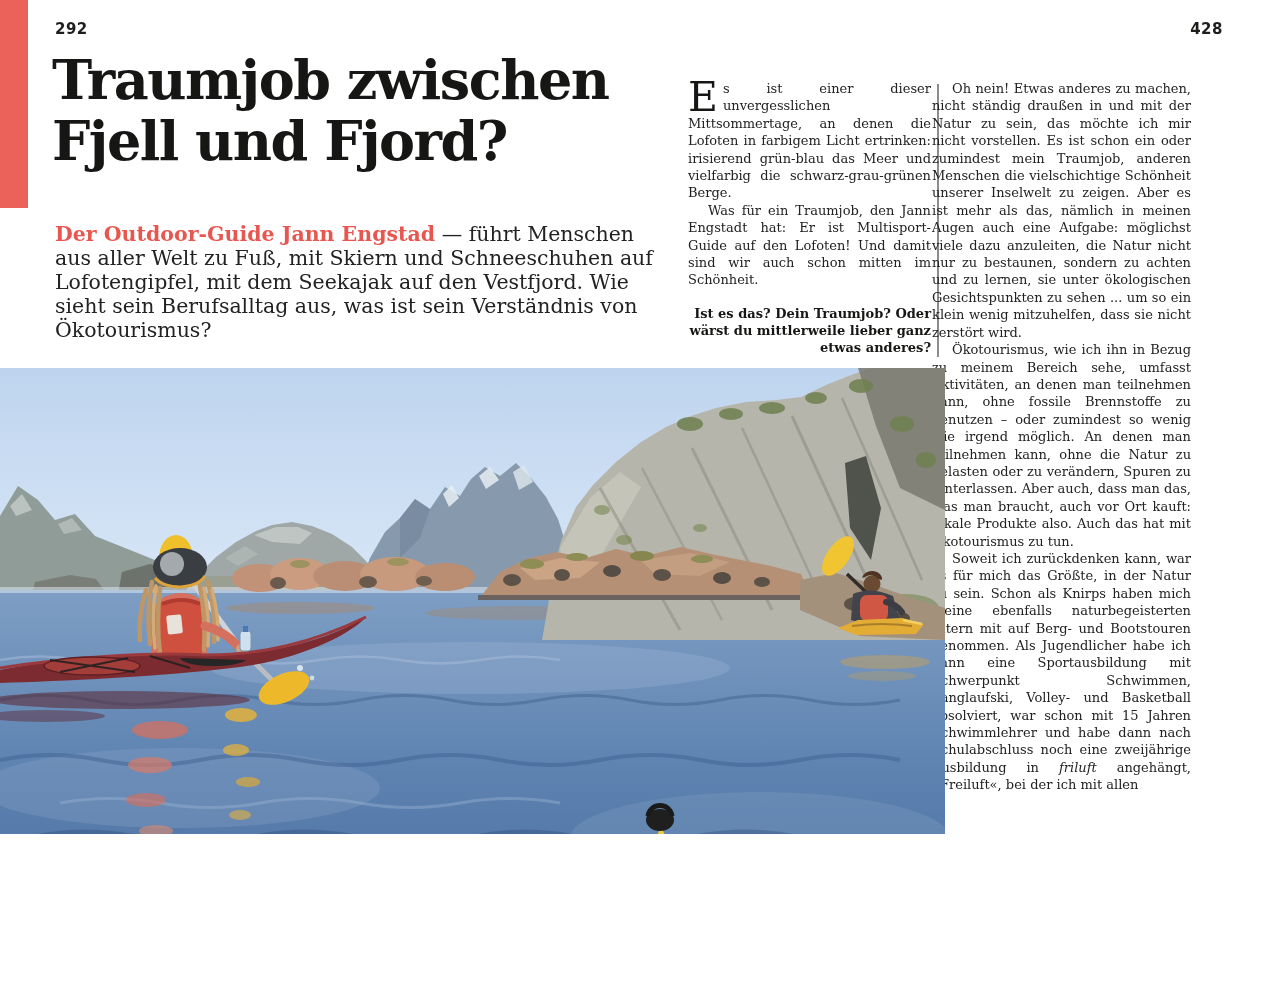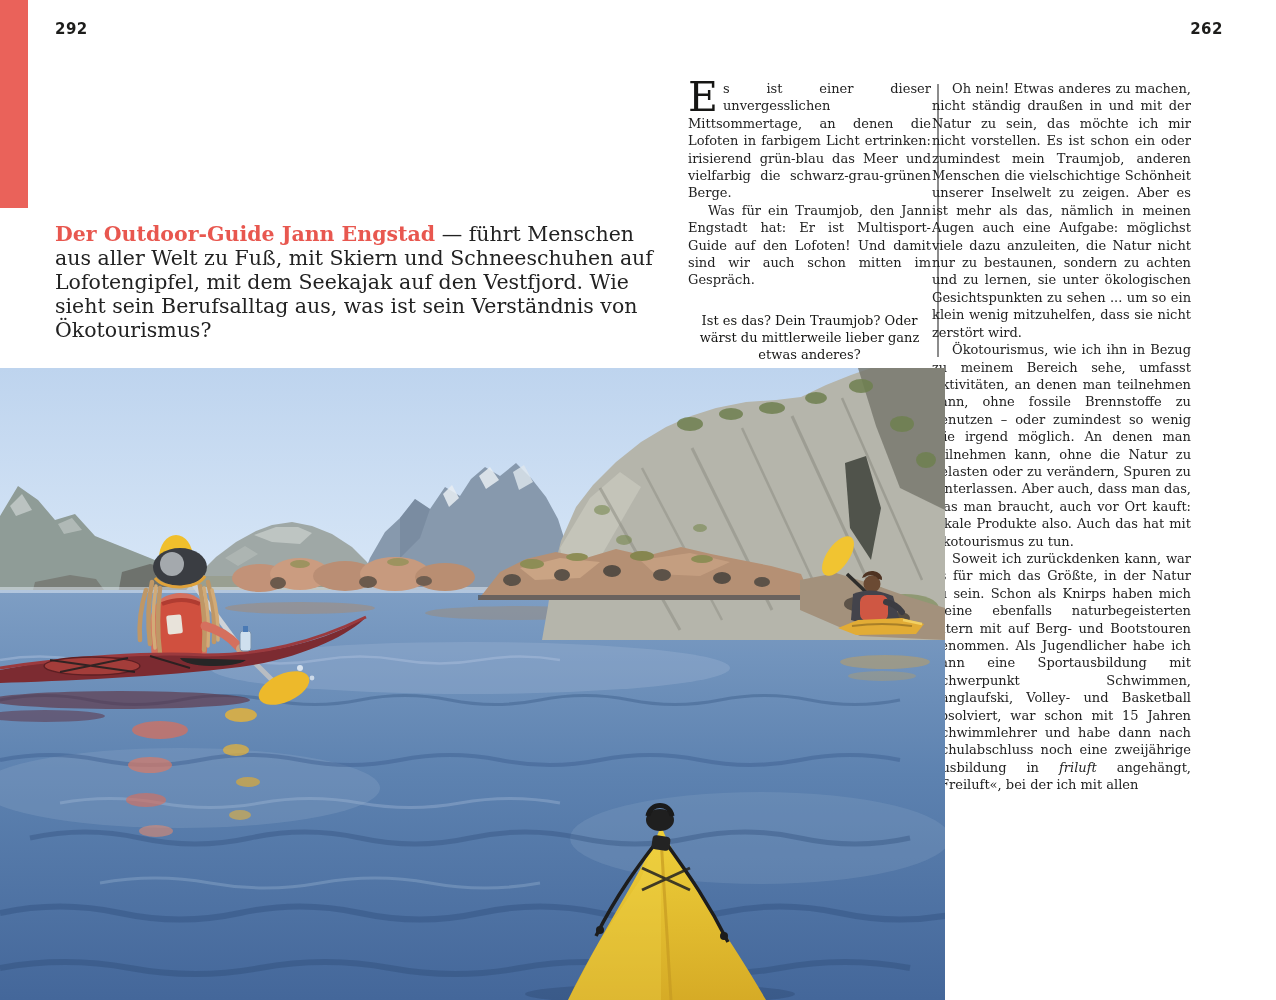--- a/index.html
+++ b/index.html
@@ -1,55 +1,57 @@
 <!DOCTYPE html>
 <html lang="de"><head>
 <meta charset="utf-8">
 <style>
   html,body{margin:0;padding:0;background:#ffffff;}
-  .page{position:relative;width:1276px;height:1000px;background:#ffffff;overflow:hidden;
+  .page{position:relative;width:1276px;height:834px;background:#ffffff;overflow:hidden;
         font-family:"DejaVu Serif","Liberation Serif",serif;color:#1d1d1b;}
   .redbar{position:absolute;left:0;top:0;width:28px;height:208px;background:#ea625a;}
   .folio{position:absolute;top:20px;font-family:"DejaVu Sans","Liberation Sans",sans-serif;
          font-weight:700;font-size:15px;letter-spacing:.5px;color:#1d1d1b;}
   .folio-left{left:55px;}
   .folio-right{right:53px;text-align:right;}
   .headline{position:absolute;left:52px;top:50px;width:640px;font-weight:700;font-size:54px;
             line-height:61px;letter-spacing:-1.5px;white-space:pre-line;color:#161614;}
   .intro{position:absolute;left:55px;top:214px;width:618px;font-size:20.5px;line-height:24px;color:#222;margin-top:8px;}
   .intro .lead-name{color:#e8574f;font-weight:700;}
   .col{position:absolute;top:80px;font-size:13px;line-height:17.4px;text-align:justify;
        hyphens:auto;color:#222;}
   .col1{left:688px;width:243px;}
   .col2{left:932px;width:259px;}
   .col p{margin:0;}
   .col p.answer{text-indent:20px;}
-  .col p.question{font-weight:400;text-align:center;text-indent:0;margin-top:23px;line-height:17.2px;color:#161614;}
+  .col p.question{font-weight:700;text-align:right;text-indent:0;margin-top:16px;line-height:17.2px;color:#161614;}
   .dropcap{float:left;font-size:41px;line-height:32px;padding:1px 5px 0 0;color:#161614;}
   .divider{position:absolute;left:937px;top:84px;width:2px;height:273px;background:#8c8c8c;}
   .photo{position:absolute;left:0;top:368px;width:945px;height:632px;}
 </style>
 </head>
 <body>
 
 <div class="page">
 
   <div class="redbar"></div>
 
   <div class="folio folio-left">292</div>
-  <div class="folio folio-right">262</div>
-
+  <div class="folio folio-right">428</div>
+
+  <h1 class="headline" style="margin:0;">Traumjob zwischen
+Fjell und Fjord?</h1>
 
   <div class="intro">
     <span class="lead-name">Der Outdoor-Guide Jann Engstad</span><span> — führt Menschen aus aller Welt zu Fuß, mit Skiern und Schneeschuhen auf Lofotengipfel, mit dem Seekajak auf den Vestfjord. Wie sieht sein Berufsalltag aus, was ist sein Verständnis von Ökotourismus?</span>
   </div>
 
   <div class="col col1">
     <p class="para"><span class="dropcap">E</span><span>s ist einer dieser unvergesslichen Mittsommertage, an denen die Lofoten in farbigem Licht ertrinken: irisierend grün-blau das Meer und vielfarbig die schwarz-grau-grünen Berge.</span></p>
-    <p class="answer">Was für ein Traumjob, den Jann Engstadt hat: Er ist Multisport-Guide auf den Lofoten! Und damit sind wir auch schon mitten im Gespräch.</p>
+    <p class="answer">Was für ein Traumjob, den Jann Engstadt hat: Er ist Multisport-Guide auf den Lofoten! Und damit sind wir auch schon mitten im Schönheit.</p>
     <p class="question">Ist es das? Dein Traumjob? Oder wärst du mittlerweile lieber ganz etwas anderes?</p>
   </div>
 
   <div class="divider"></div>
 
   <div class="col col2">
     <p class="answer" style="text-indent:20px;margin-top:0;">Oh nein! Etwas anderes zu machen, nicht ständig draußen in und mit der Natur zu sein, das möchte ich mir nicht vorstellen. Es ist schon ein oder zumindest mein Traumjob, anderen Menschen die vielschichtige Schönheit unserer Inselwelt zu zeigen. Aber es ist mehr als das, nämlich in meinen Augen auch eine Aufgabe: möglichst viele dazu anzuleiten, die Natur nicht nur zu bestaunen, sondern zu achten und zu lernen, sie unter ökologischen Gesichtspunkten zu sehen ... um so ein klein wenig mitzuhelfen, dass sie nicht zerstört wird.</p>
     <p class="answer">Ökotourismus, wie ich ihn in Bezug zu meinem Bereich sehe, umfasst Aktivitäten, an denen man teilnehmen kann, ohne fossile Brennstoffe zu benutzen – oder zumindest so wenig wie irgend möglich. An denen man teilnehmen kann, ohne die Natur zu belasten oder zu verändern, Spuren zu hinterlassen. Aber auch, dass man das, was man braucht, auch vor Ort kauft: lokale Produkte also. Auch das hat mit Ökotourismus zu tun.</p>
     <p class="answer"><span>Soweit ich zurückdenken kann, war es für mich das Größte, in der Natur zu sein. Schon als Knirps haben mich meine ebenfalls naturbegeisterten Eltern mit auf Berg- und Bootstouren genommen. Als Jugendlicher habe ich dann eine Sportausbildung mit Schwerpunkt Schwimmen, Langlaufski, Volley- und Basketball absolviert, war schon mit 15 Jahren Schwimmlehrer und habe dann nach Schulabschluss noch eine zweijährige Ausbildung in </span><em>friluft</em><span> angehängt, »Freiluft«, bei der ich mit allen</span></p>
   </div>

